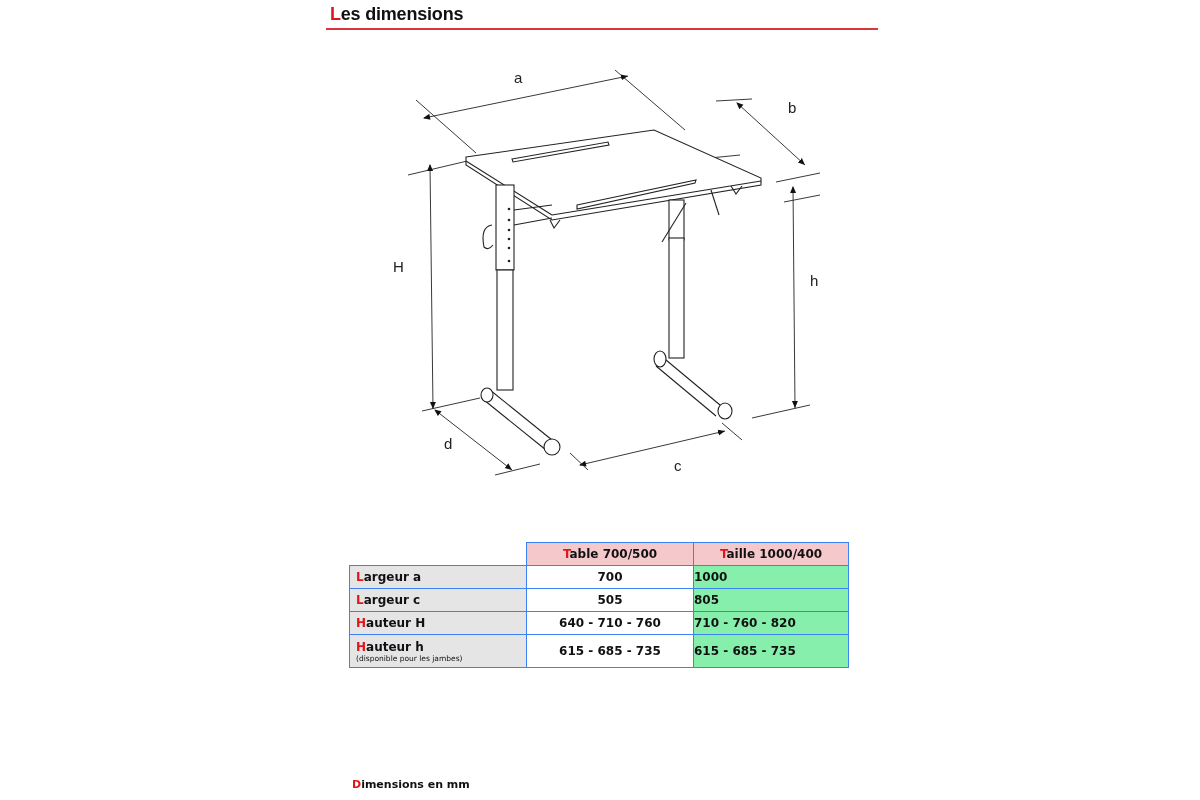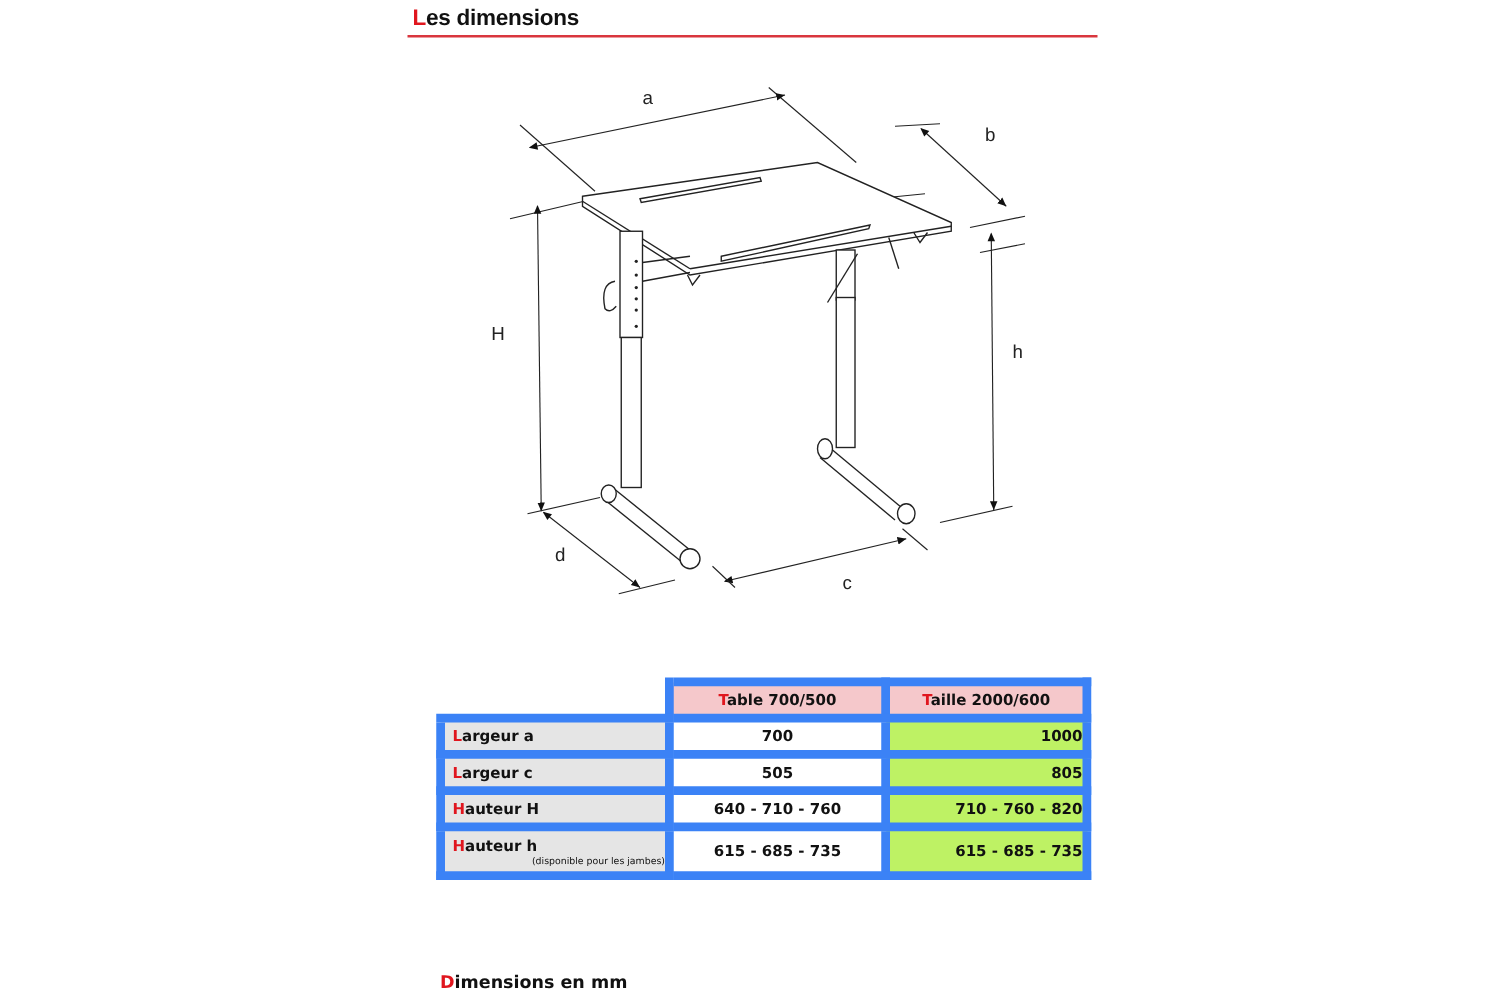--- a/index.html
+++ b/index.html
@@ -4,30 +4,30 @@
   <style>
     html, body { margin: 0; padding: 0; background: #ffffff; }
     body { width: 1200px; height: 800px; position: relative; overflow: hidden; font-family: "DejaVu Sans", sans-serif; color: #111; }
     .title { position: absolute; left: 330px; top: 4px; font-family: "Liberation Sans", sans-serif; font-weight: bold; font-size: 18px; letter-spacing: -0.2px; }
     .title .first { color: #e0161e; }
     .title-rule { position: absolute; left: 326px; top: 28px; width: 552px; height: 2px; background: #d9363e; }
     .diagram { position: absolute; left: 380px; top: 55px; width: 460px; height: 430px; }
     .diagram svg { width: 100%; height: 100%; }
     .dim-label { font-family: "Liberation Sans", sans-serif; font-size: 15px; fill: #222; }
     table.spec { position: absolute; left: 349px; top: 542px; border-collapse: collapse; font-family: "DejaVu Sans", sans-serif; font-size: 12px; font-weight: bold; }
-    table.spec td, table.spec th { border: 7px solid #3b82f6; padding: 0; height: 22px; }
+    table.spec td, table.spec th { border: 1px solid #3b82f6; padding: 0; height: 22px; }
     table.spec th { background: #f5c8cb; font-weight: bold; text-align: center; height: 22px; }
     table.spec th.blank { background: #ffffff; border-top: none; border-left: none; }
     table.spec td.label { background: #e5e5e5; width: 170px; text-align: left; padding-left: 6px; }
     table.spec td.val { width: 166px; text-align: center; background: #fff; }
-    table.spec td.val2 { width: 154px; text-align: right; background: #bef264; }
+    table.spec td.val2 { width: 154px; text-align: left; background: #86efac; }
     .red { color: #e0161e; }
-    .sub { display: block; font-size: 7.5px; font-weight: normal; line-height: 9px; text-align: right; }
+    .sub { display: block; font-size: 7.5px; font-weight: normal; line-height: 9px; }
     tr.tall td { height: 32px; }
-    .footnote { position: absolute; left: 352px; top: 778px; font-size: 14px; font-weight: bold; font-family: "DejaVu Sans", sans-serif; }
+    .footnote { position: absolute; left: 352px; top: 778px; font-size: 11px; font-weight: bold; font-family: "DejaVu Sans", sans-serif; }
   </style>
 </head>
 <body>
 
 <div class="title"><span class="first">L</span><span>es dimensions</span></div>
 <div class="title-rule"></div>
 
 <div class="diagram">
   <svg viewBox="0 0 460 430" xmlns="http://www.w3.org/2000/svg">
     <defs>
@@ -113,21 +113,21 @@
     <text class="dim-label" x="64" y="394">d</text>
     <text class="dim-label" x="294" y="416">c</text>
   </svg>
 </div>
 
 <table class="spec">
   <tbody>
       <tr>
     <th class="blank"></th>
     <th><span class="red">T</span><span>able 700/500</span></th>
-    <th><span class="red">T</span><span>aille 2000/600</span></th>
+    <th><span class="red">T</span><span>aille 1000/400</span></th>
   </tr>
   <tr>
     <td class="label"><span class="red">L</span><span>argeur a</span></td>
     <td class="val">700</td>
     <td class="val2">1000</td>
   </tr>
   <tr>
     <td class="label"><span class="red">L</span><span>argeur c</span></td>
     <td class="val">505</td>
     <td class="val2">805</td>

